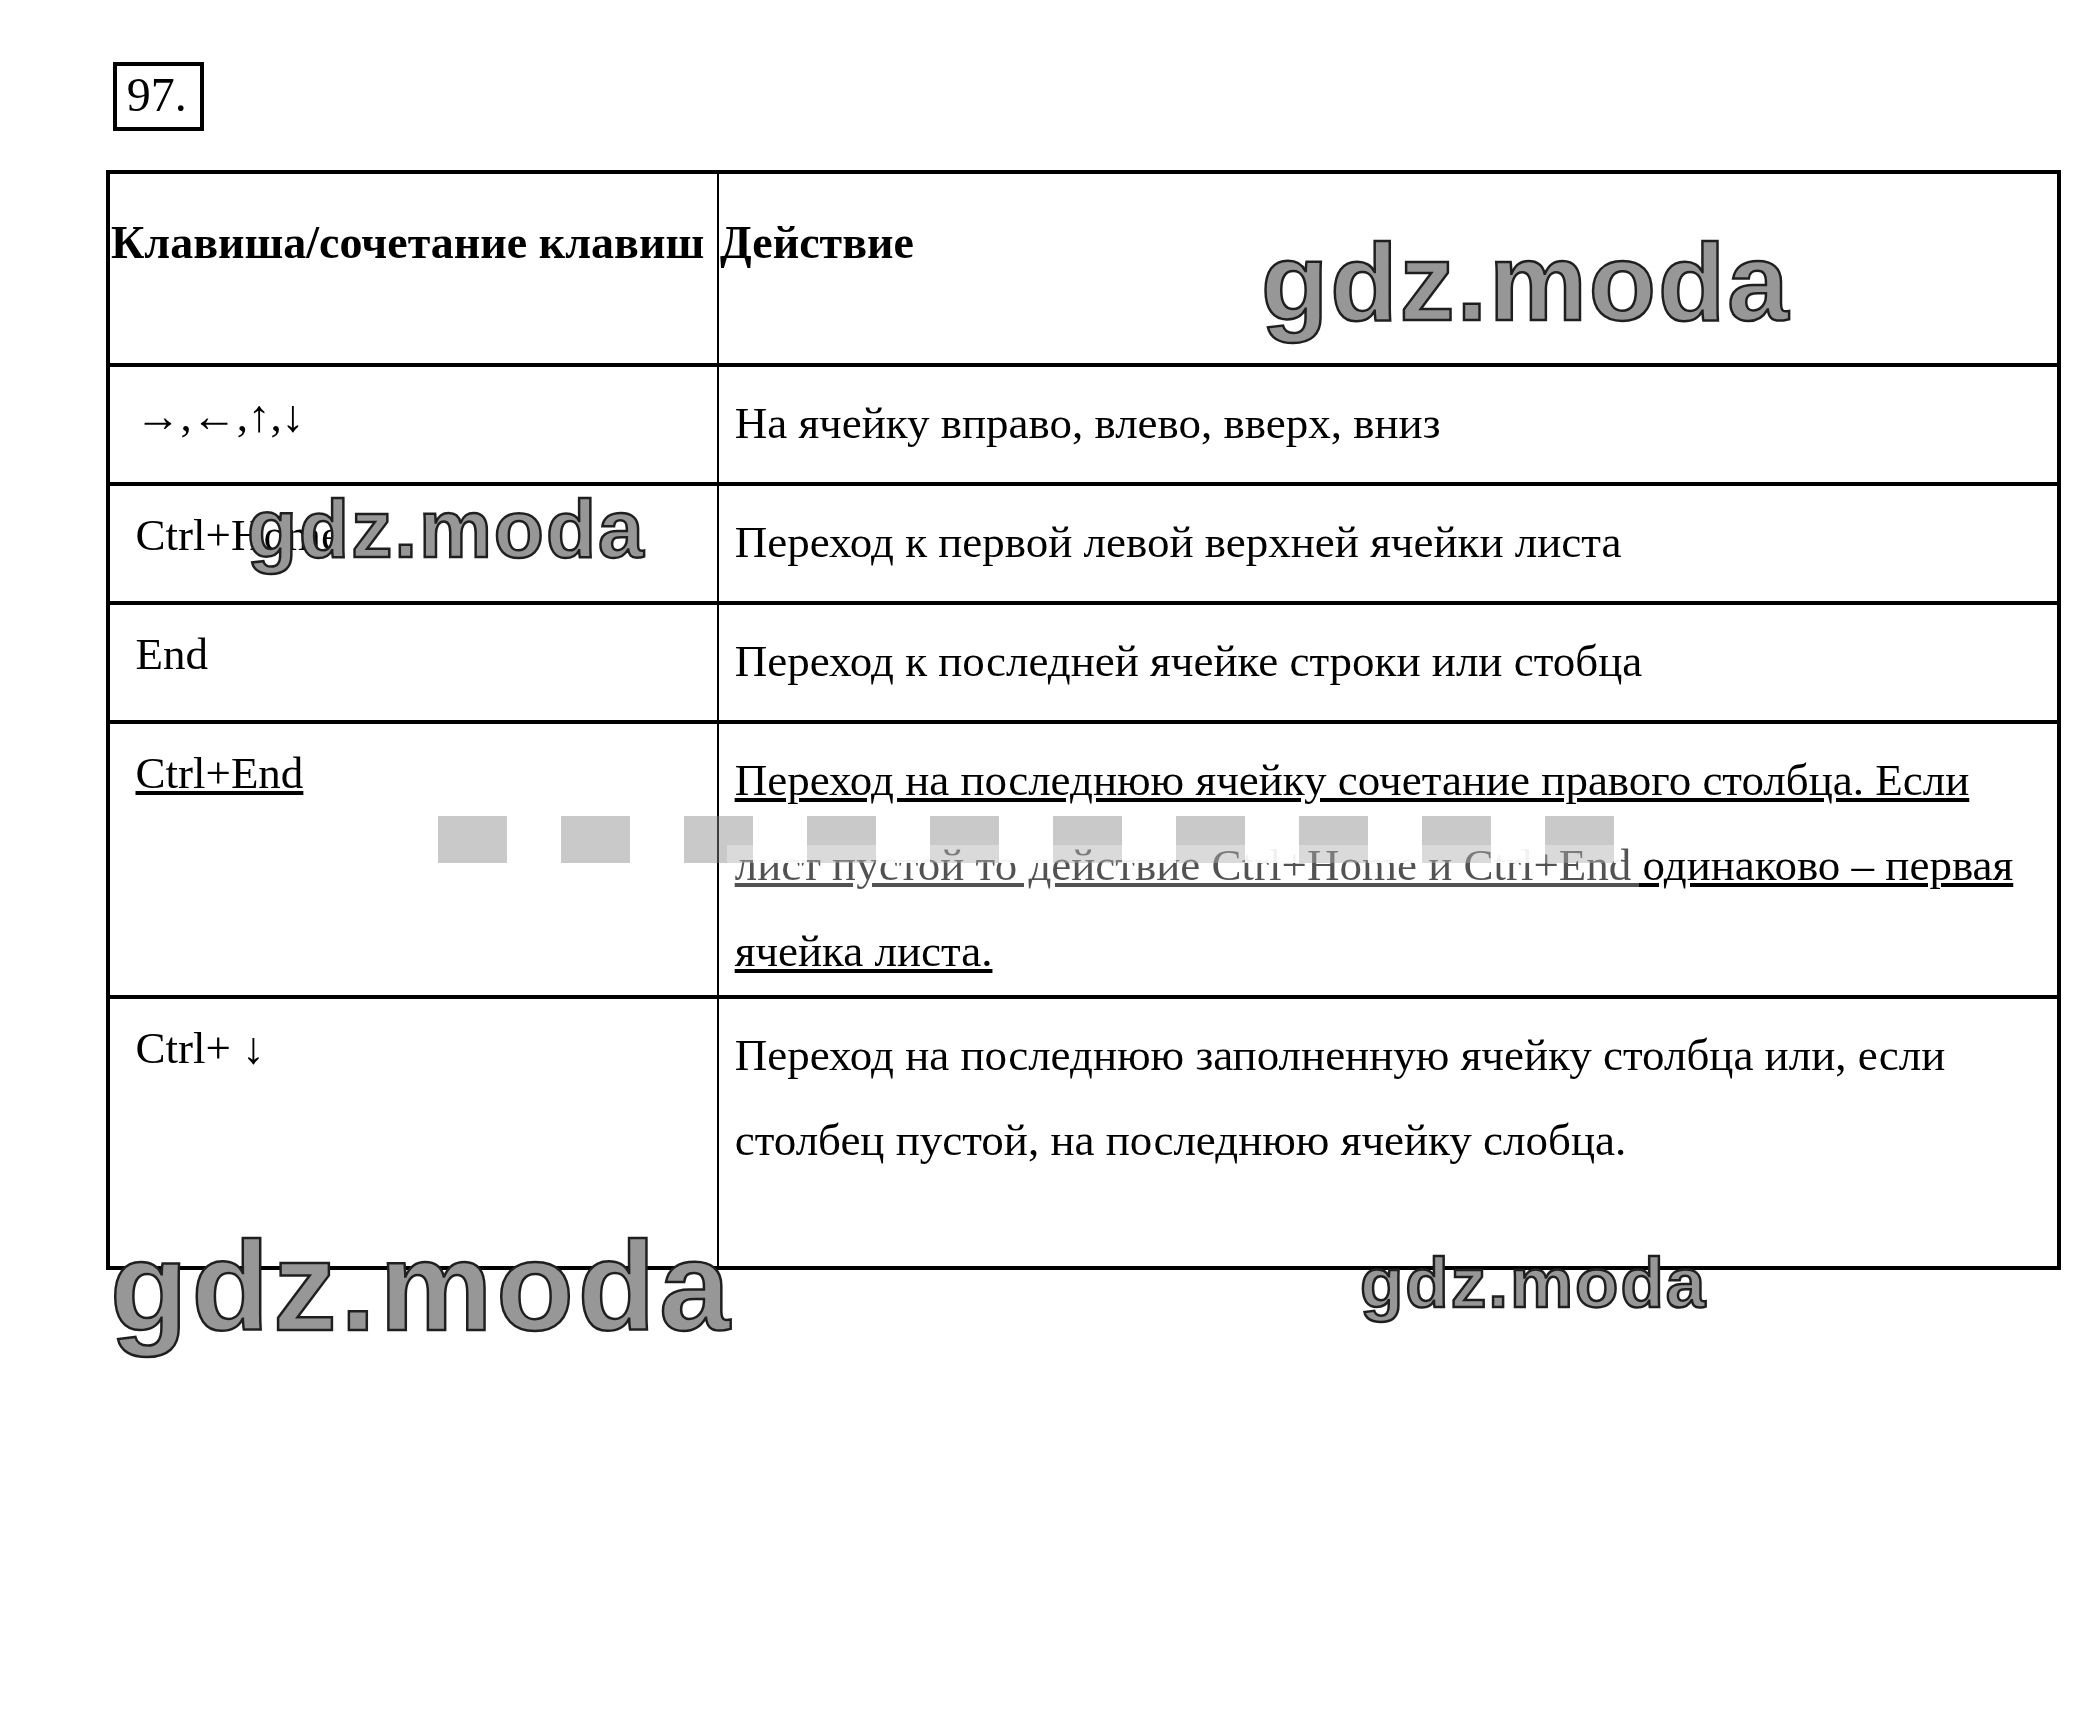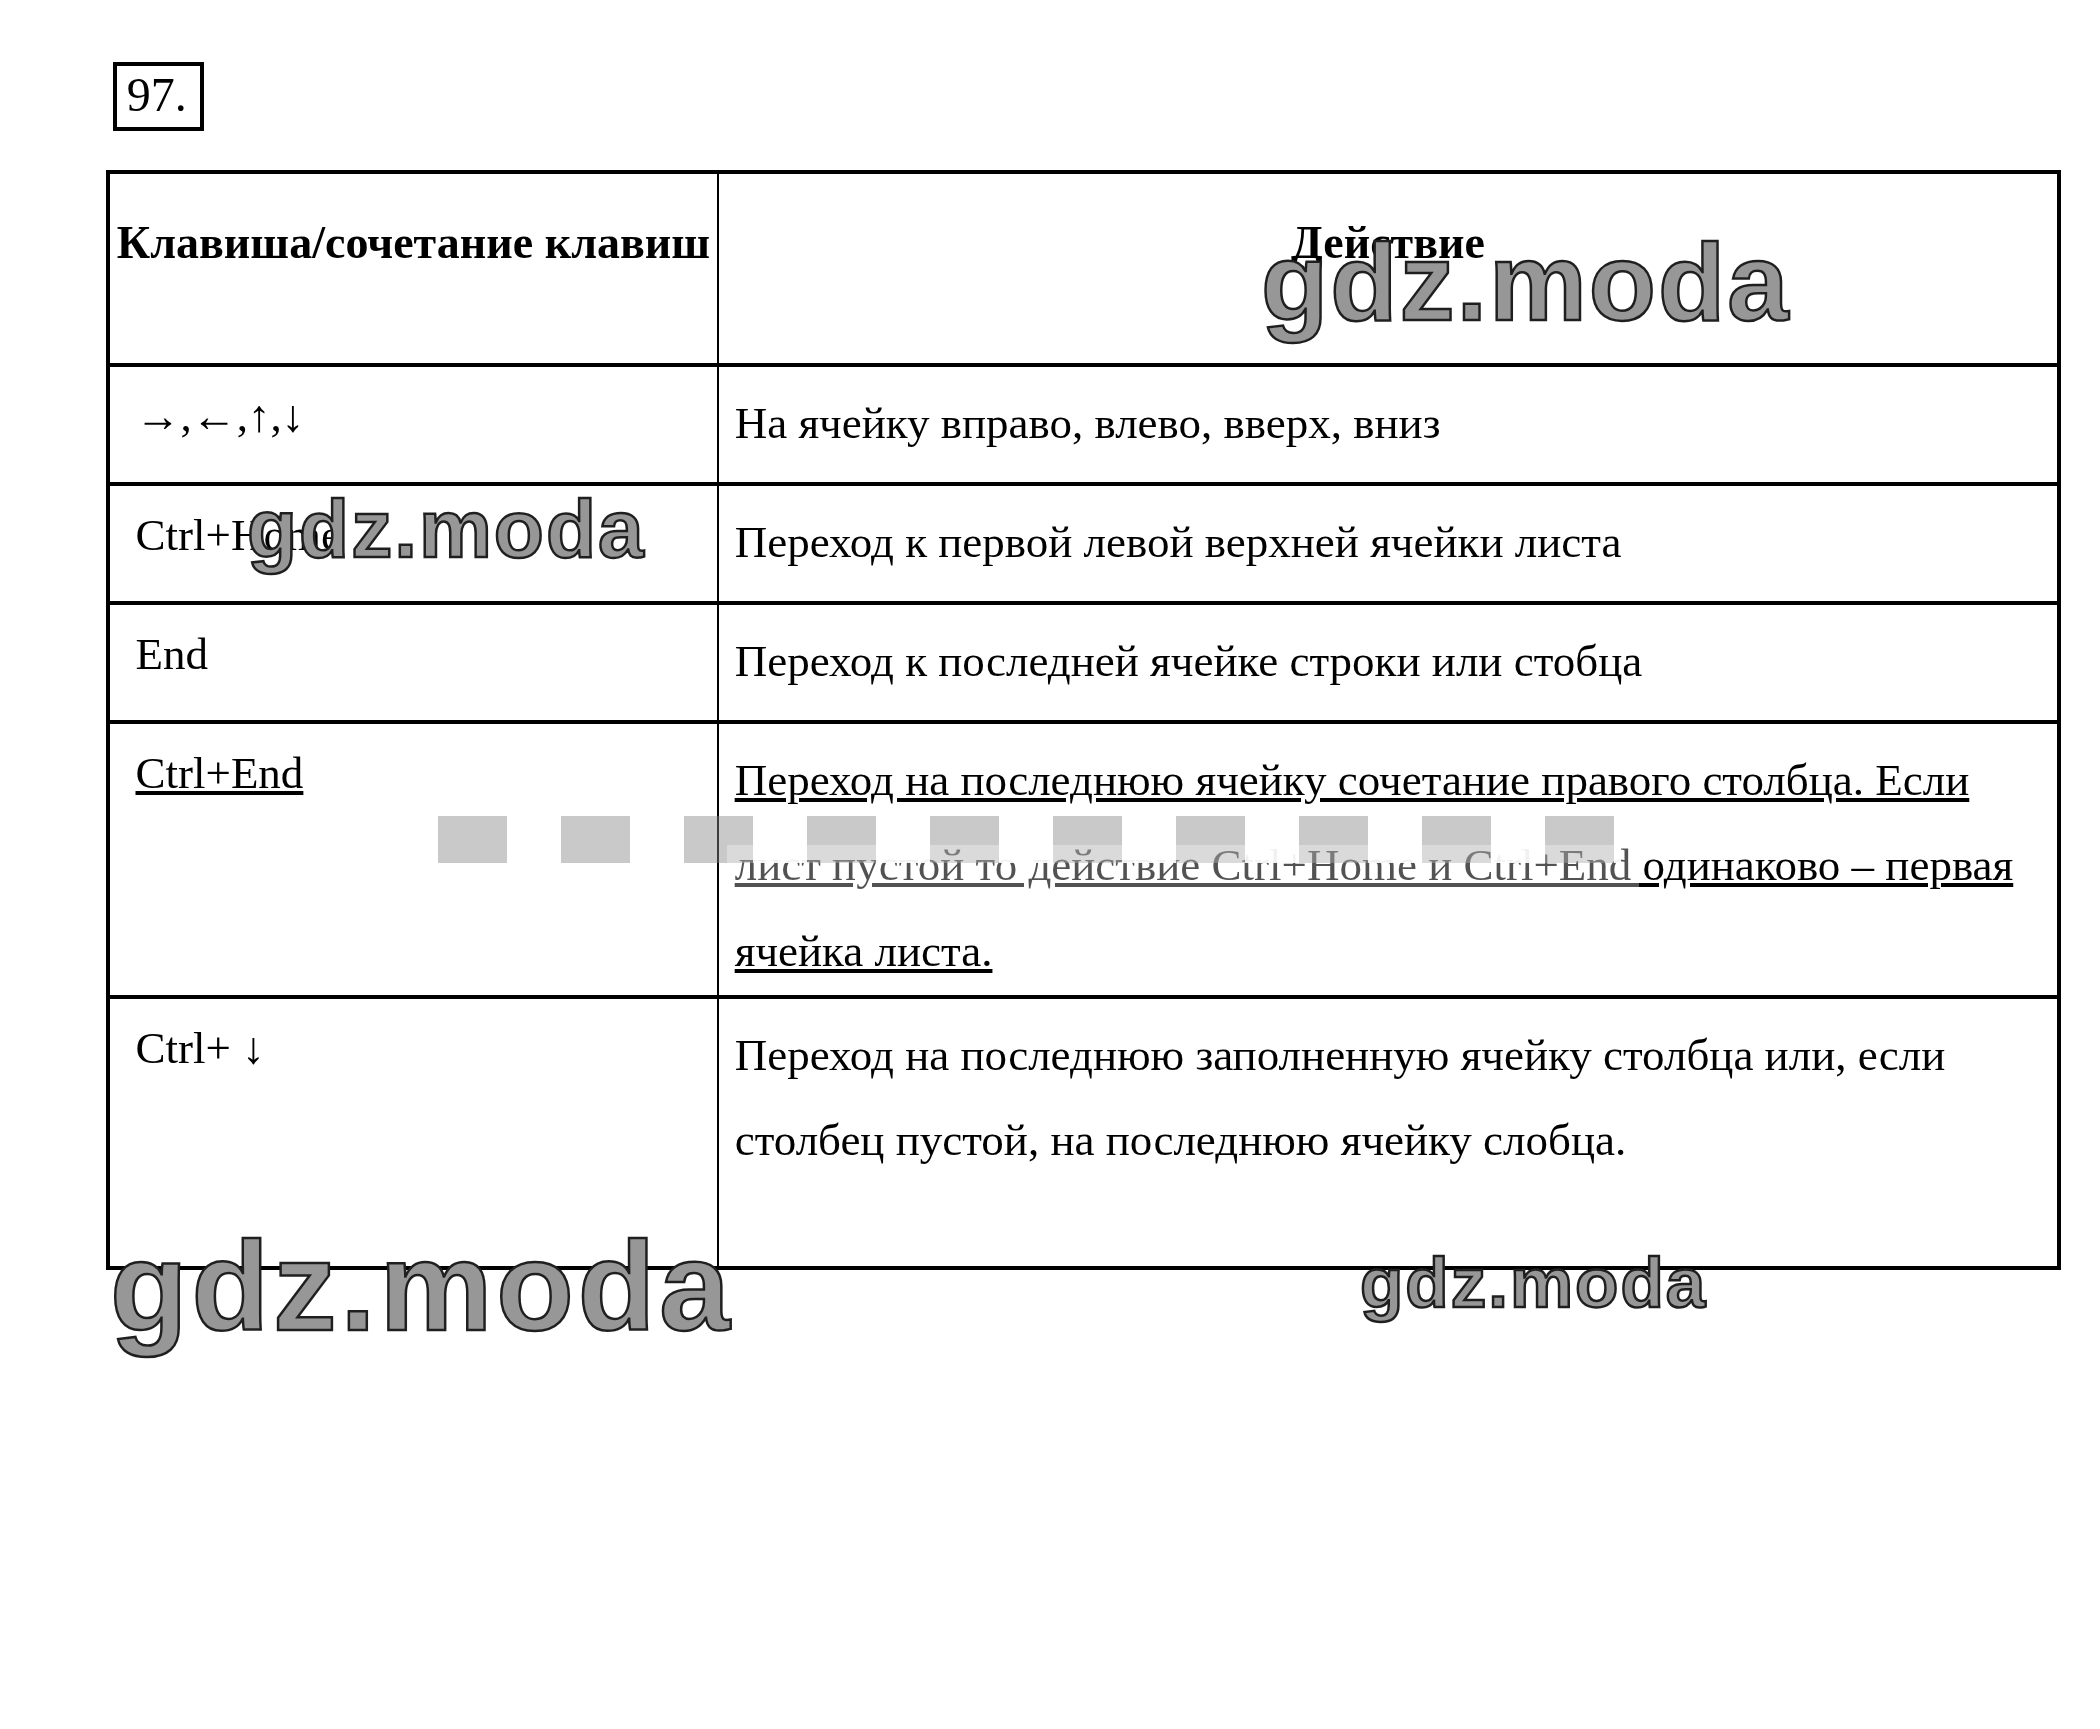--- a/index.html
+++ b/index.html
@@ -40,21 +40,21 @@
   .doc-table th, .doc-table td {
     border-bottom: 4.9px solid #000;
     vertical-align: top;
     overflow: hidden;
   }
   .col-key   { width: 605px; border-right: 2.9px solid #000; }
   .col-action{ }
 
   .doc-table th {
     font-weight: bold;
-    text-align: center;
+    text-align: left;
     font-size: 46px;
     line-height: 2.55;
     padding-top: 9.8px;
   }
   .row-header { height: 193px; }
   .row-sm     { height: 119px; }
   .row-xl     { height: 275px; text-decoration: underline; }
   .row-lg     { height: 261px; }
   .row-last   { height: 271px; }
 

